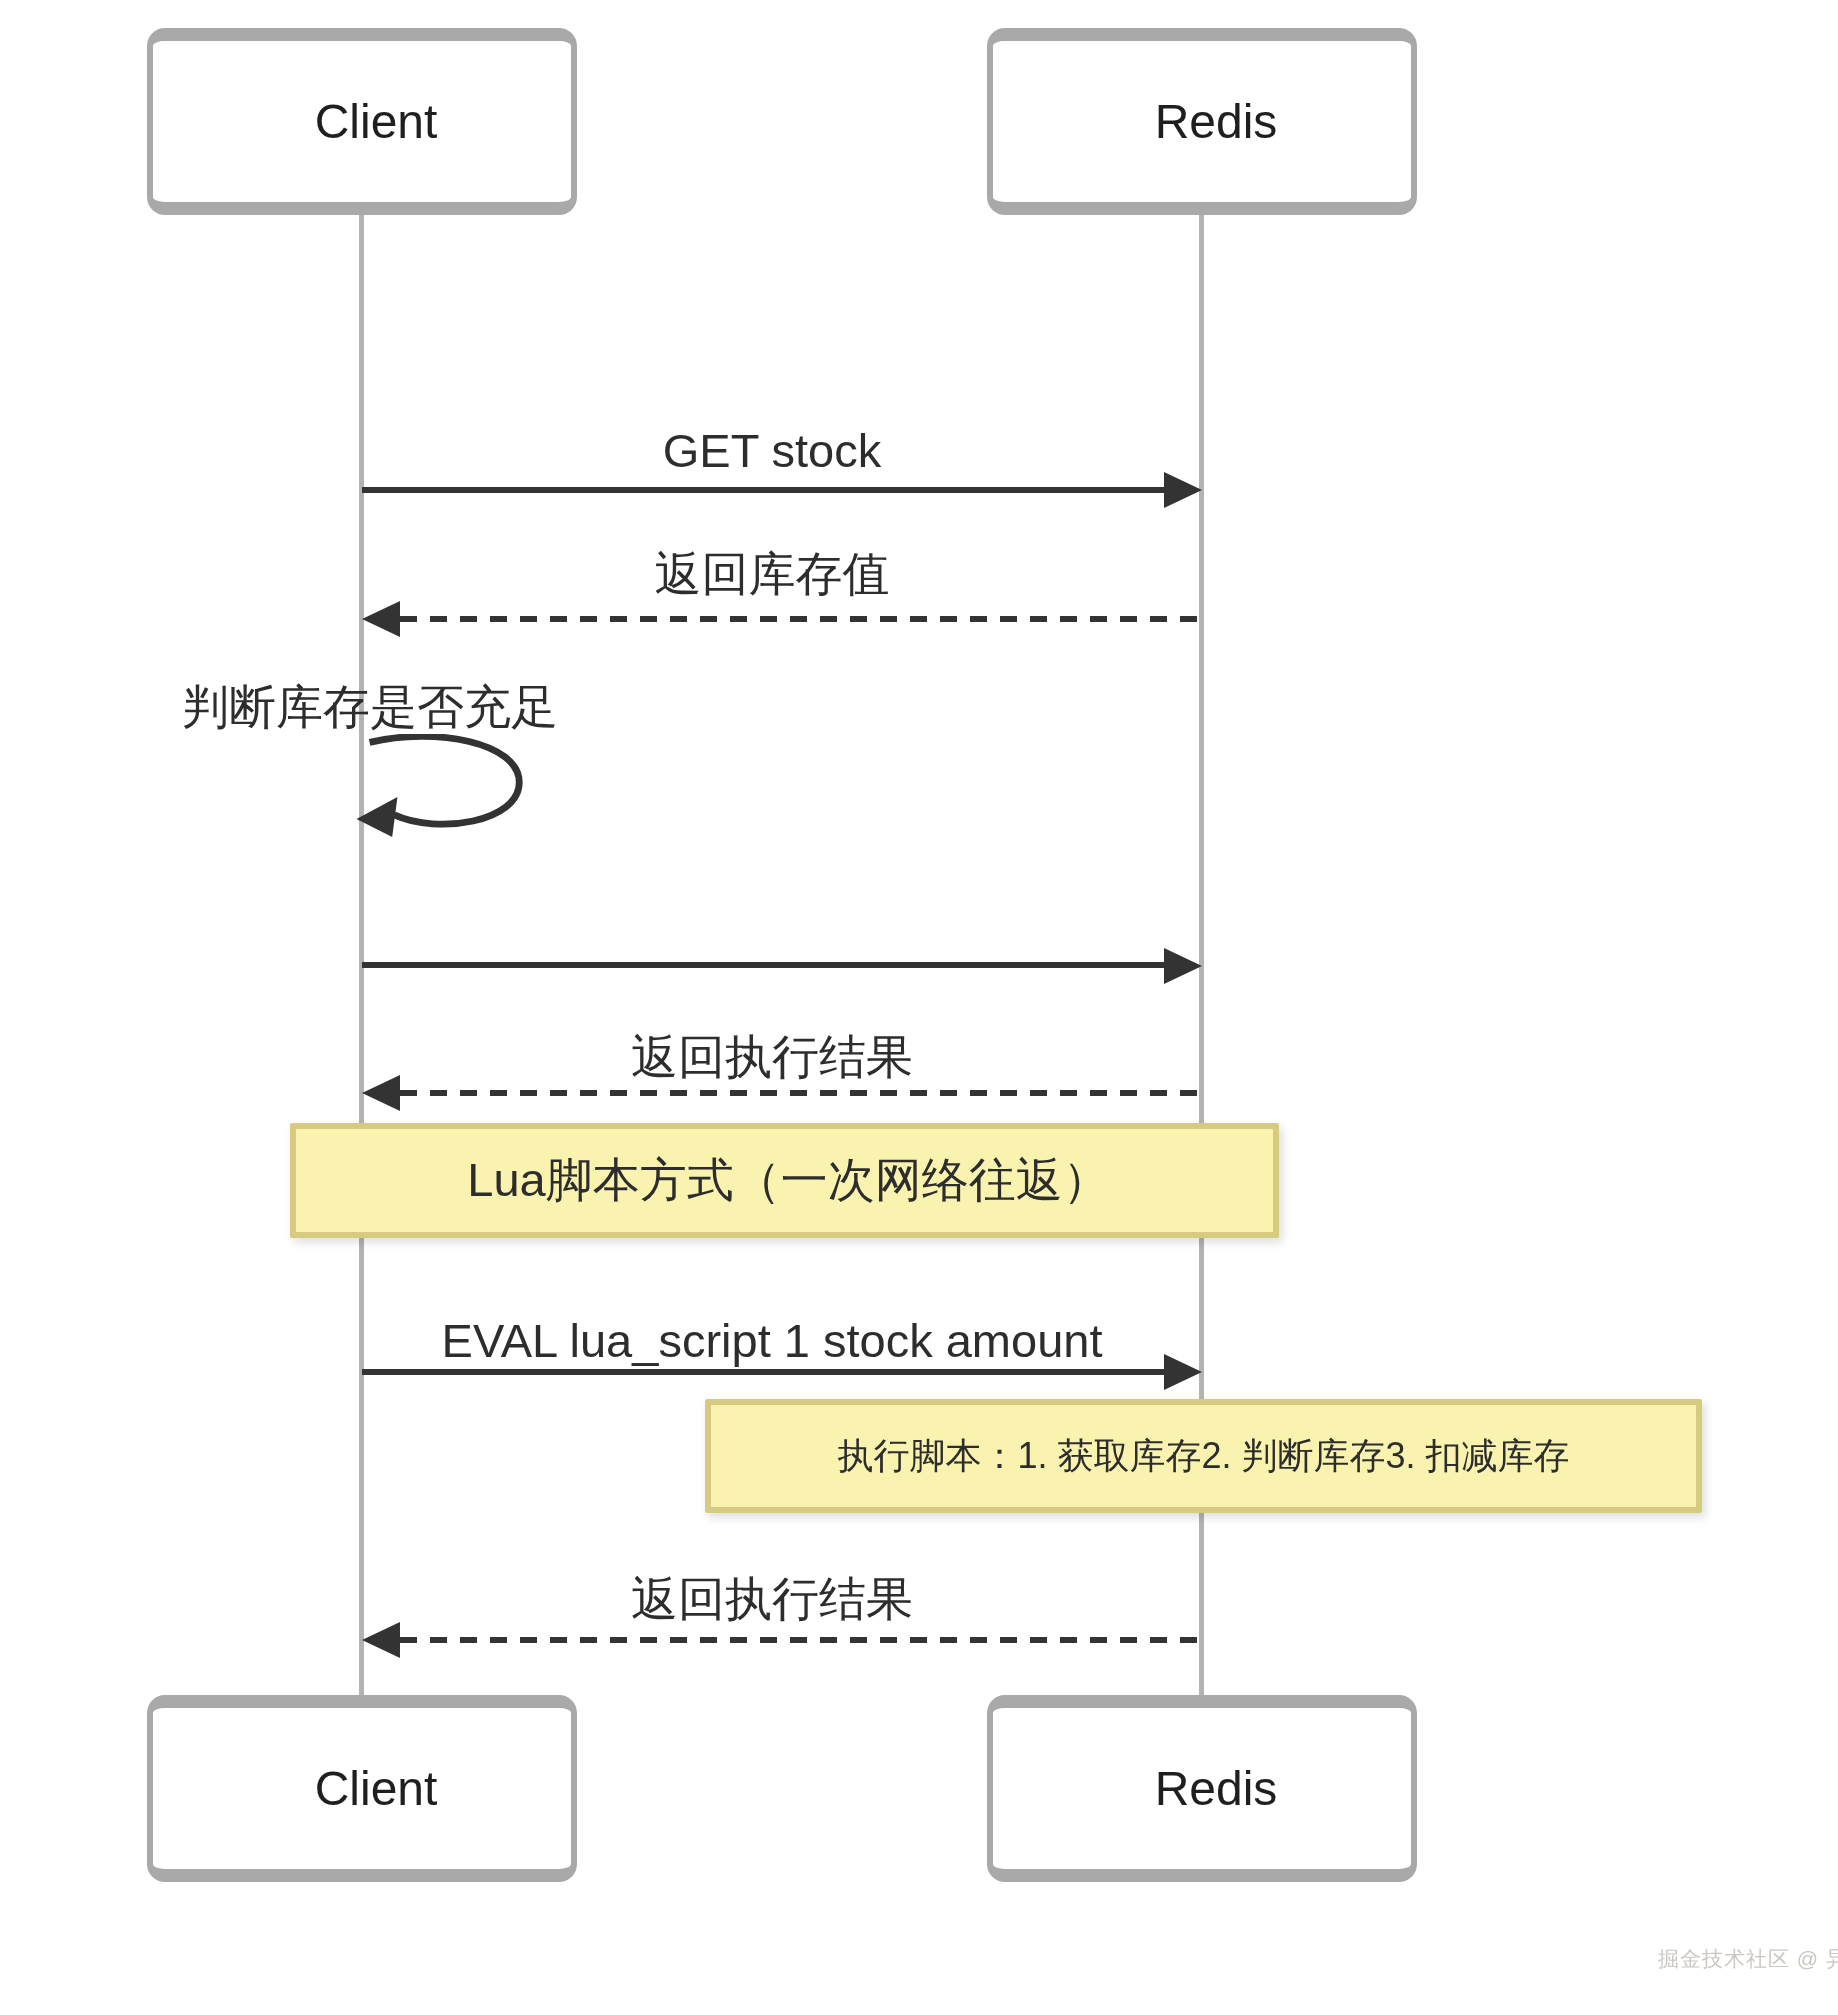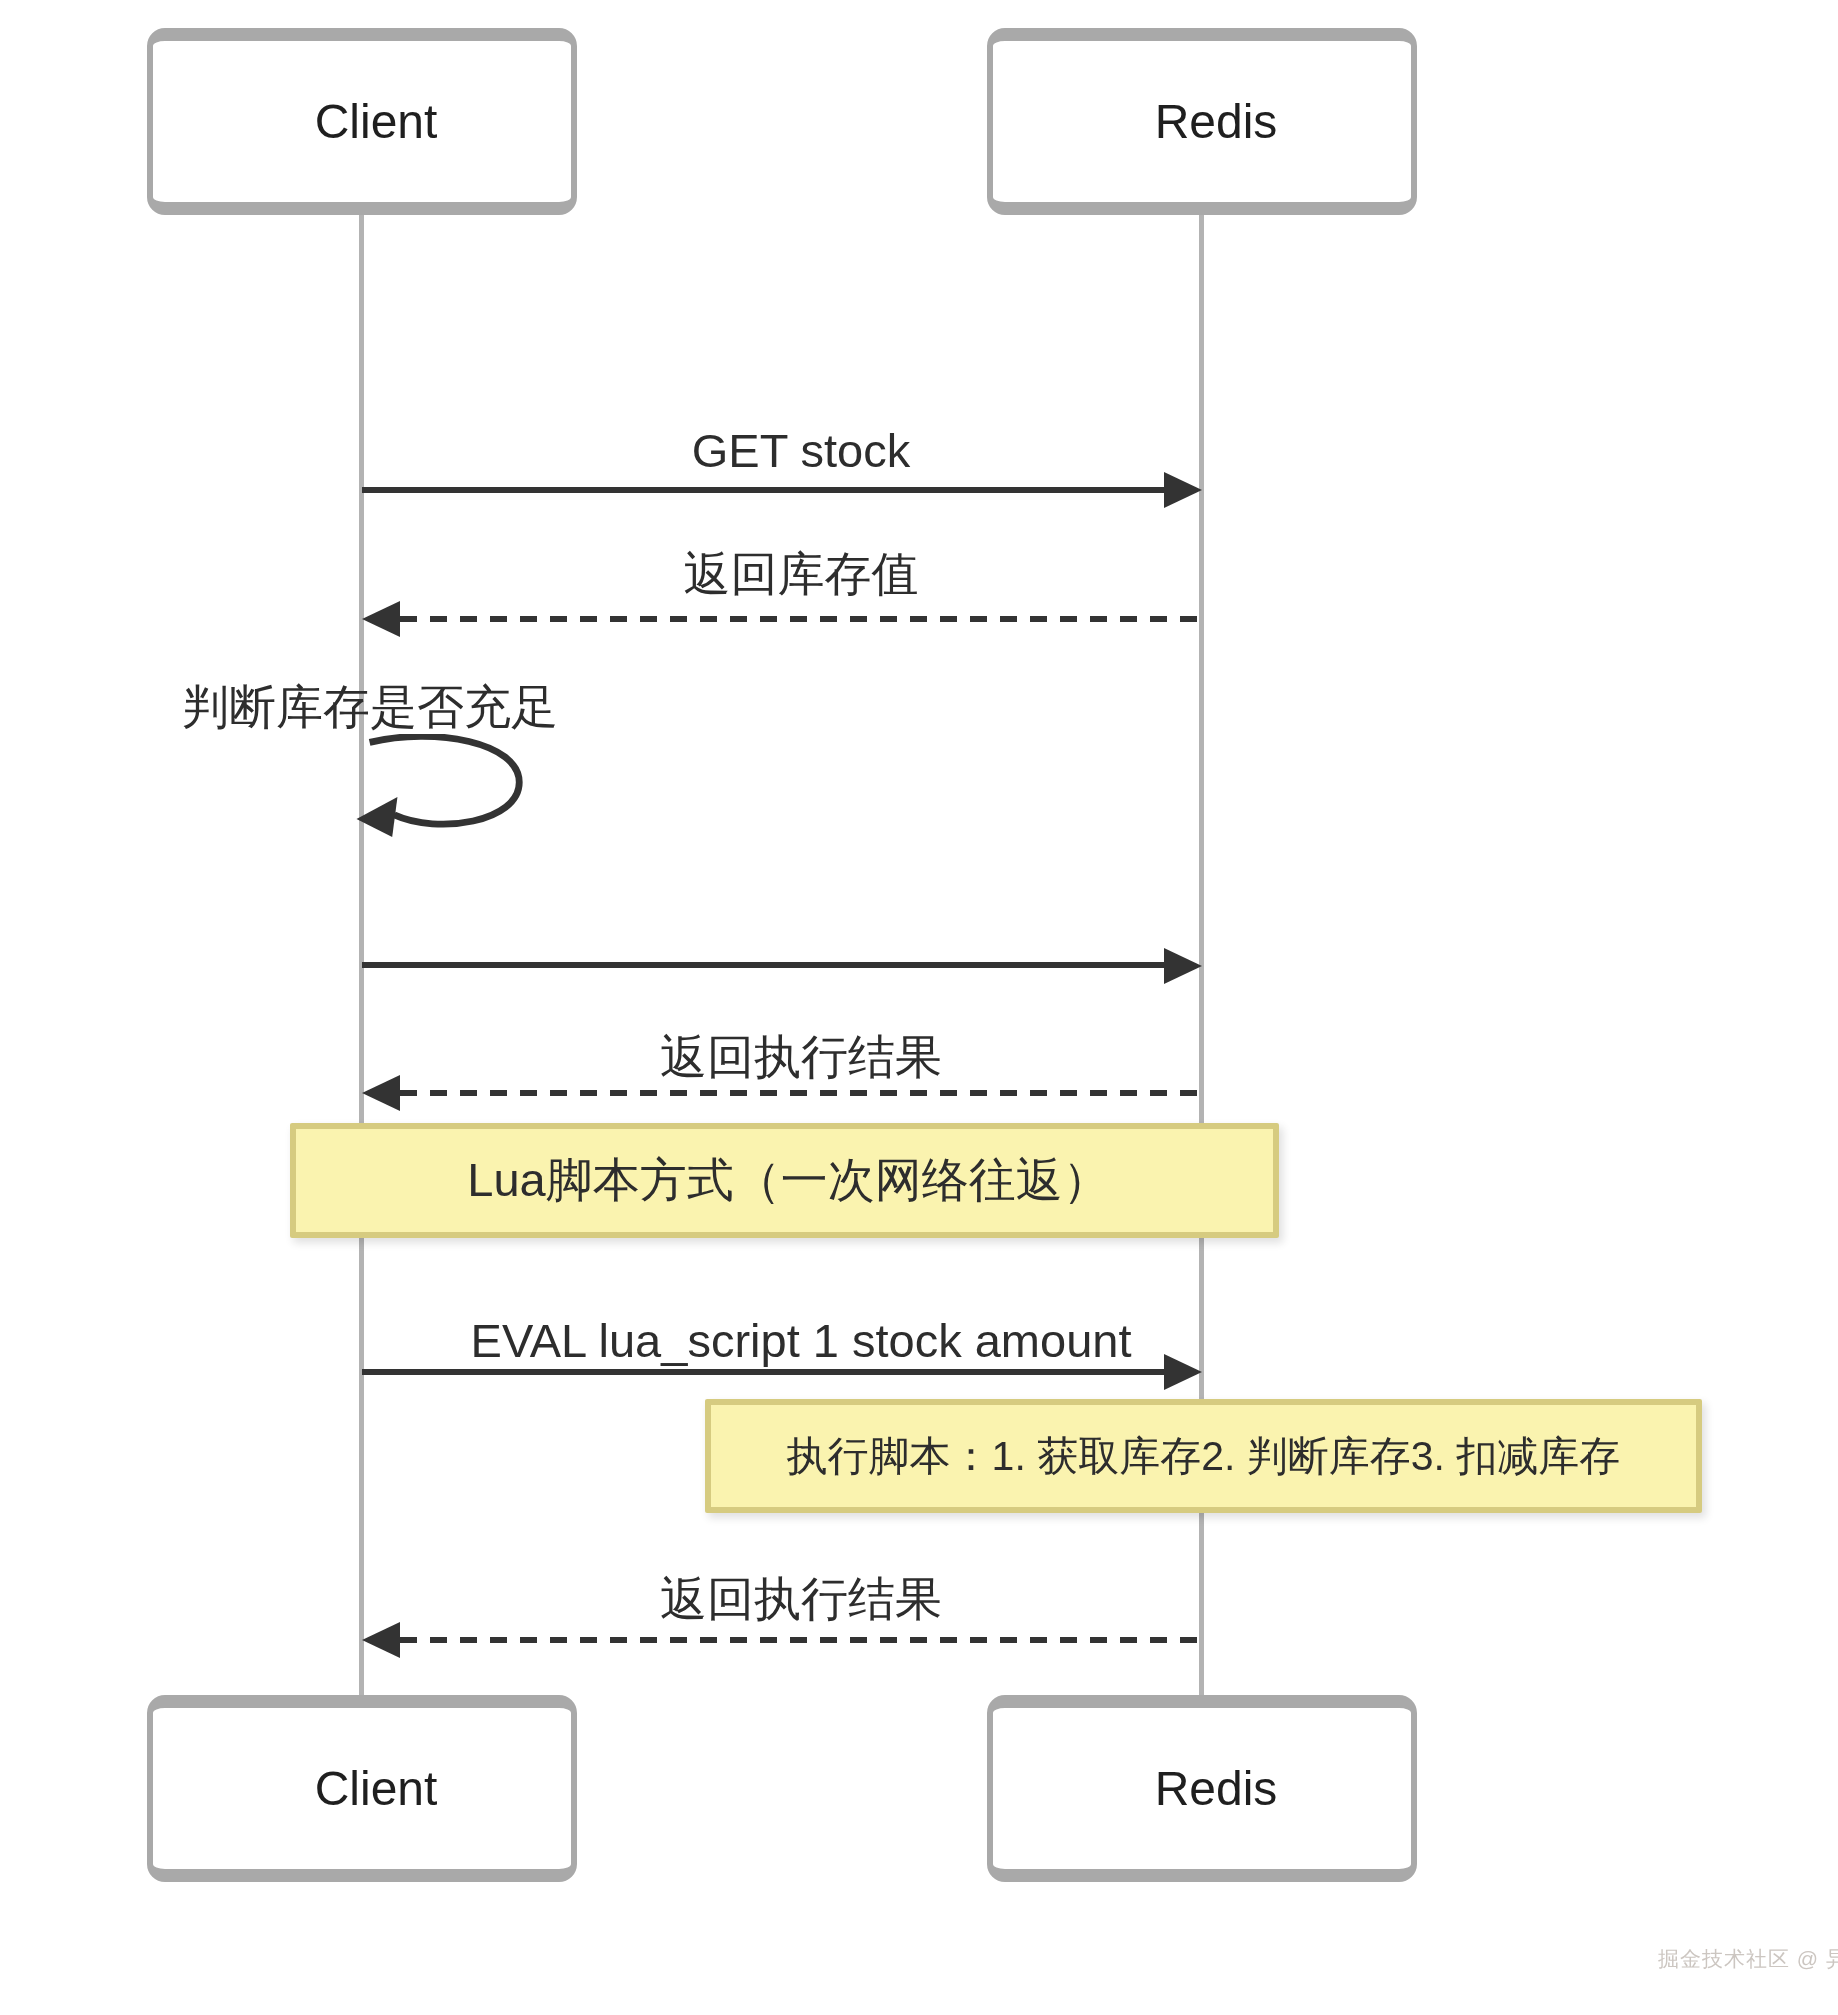--- a/index.html
+++ b/index.html
@@ -58,30 +58,30 @@
     align-items: center;
     justify-content: center;
     font-size: 47px;
     color: var(--text-color);
     white-space: nowrap;
     box-shadow: 3.1px 4.2px 8.4px rgba(0,0,0,0.12);
     z-index: 2;
   }
   .note-normal { left: 290px; top: 248px;  width: 989px; height: 113px; }
   .note-lua    { left: 290px; top: 1123px; width: 989px; height: 115px; padding-left: 8px; }
-  .note-exec   { left: 705px; top: 1399px; width: 997px; height: 114px; font-size: 41px; }
+  .note-exec   { left: 705px; top: 1399px; width: 997px; height: 114px; font-size: 36px; }
   .msg-label {
     position: absolute;
     font-size: 47px;
     color: var(--text-color);
     white-space: nowrap;
     line-height: 1.15;
     z-index: 1;
   }
-  .msg-center { left: 381px; width: 840px; text-align: center; }
+  .msg-center { left: 352px; width: 840px; text-align: center; }
   .arrow-line {
     position: absolute;
     height: 6.3px;
     background: var(--line-color);
     z-index: 1;
   }
   .dashed-line {
     position: absolute;
     height: 6.3px;
     background: repeating-linear-gradient(90deg, var(--line-color) 0 17px, transparent 17px 30px);

